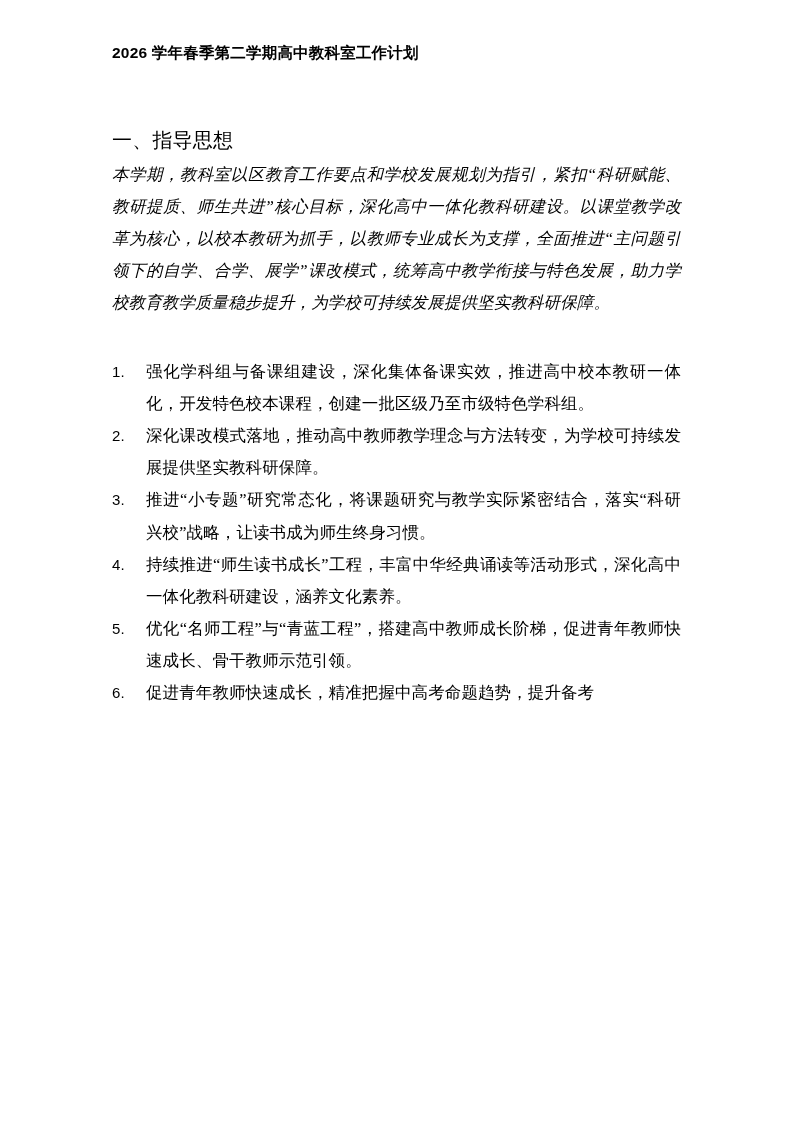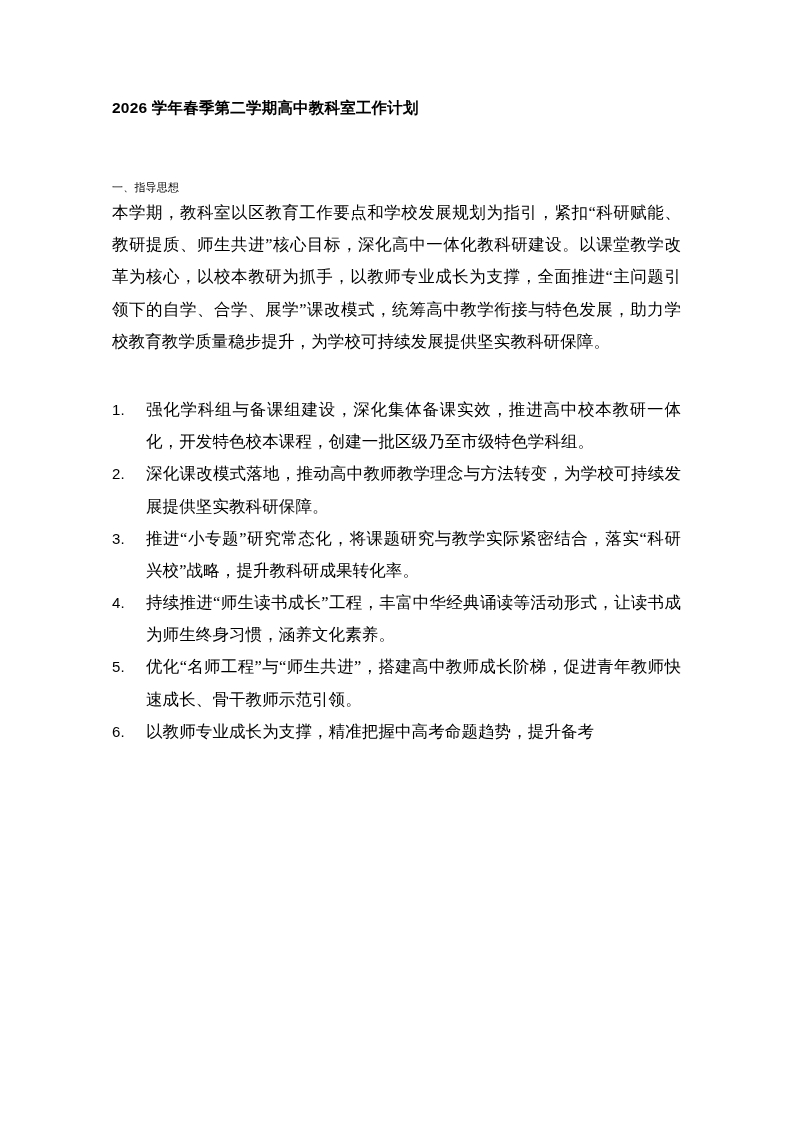--- a/index.html
+++ b/index.html
@@ -11,46 +11,47 @@
     width: 793px;
     height: 1122px;
     font-family: "Liberation Serif", "DejaVu Serif", serif;
     color: #000000;
     overflow: hidden;
   }
   .page {
     width: 793px;
     height: 1122px;
     box-sizing: border-box;
-    padding: 96px 112px 0 112px;
+    padding: 41px 112px 0 112px;
     position: relative;
   }
   .doc-title {
     font-family: "Liberation Sans", sans-serif;
     font-size: 15.5px;
     font-weight: bold;
     letter-spacing: 0.2px;
     margin: 0 0 0 0;
     line-height: 1.6;
   }
   .spacer-lg { height: 56px; }
   .spacer-md { height: 36px; }
   .section-heading {
-    font-size: 11px;
+    font-size: 20px;
     line-height: 1.85;
     margin: 0;
     letter-spacing: 0.2px;
   }
   .body-para {
     font-size: 16.5px;
     line-height: 1.95;
     margin: 0;
     text-align: justify;
     text-justify: inter-ideograph;
     letter-spacing: 0.1px;
+    font-style: italic;
   }
   .num-item {
     font-size: 16.5px;
     line-height: 1.95;
     margin: 0;
     display: flex;
     align-items: flex-start;
     letter-spacing: 0.1px;
   }
   .num-item .num {
@@ -87,29 +88,29 @@
     <div class="num-item">
       <span class="num">1.</span>
       <span class="txt">强化学科组与备课组建设，深化集体备课实效，推进高中校本教研一体化，开发特色校本课程，创建一批区级乃至市级特色学科组。</span>
     </div>
     <div class="num-item">
       <span class="num">2.</span>
       <span class="txt">深化课改模式落地，推动高中教师教学理念与方法转变，为学校可持续发展提供坚实教科研保障。</span>
     </div>
     <div class="num-item">
       <span class="num">3.</span>
-      <span class="txt">推进“小专题”研究常态化，将课题研究与教学实际紧密结合，落实“科研兴校”战略，提升教科研成果转化率。</span>
+      <span class="txt">推进“小专题”研究常态化，将课题研究与教学实际紧密结合，落实“科研兴校”战略，让读书成为师生终身习惯。</span>
     </div>
     <div class="num-item">
       <span class="num">4.</span>
-      <span class="txt">持续推进“师生读书成长”工程，丰富中华经典诵读等活动形式，让读书成为师生终身习惯，涵养文化素养。</span>
+      <span class="txt">持续推进“师生读书成长”工程，丰富中华经典诵读等活动形式，深化高中一体化教科研建设，涵养文化素养。</span>
     </div>
     <div class="num-item">
       <span class="num">5.</span>
-      <span class="txt">优化“名师工程”与“师生共进”，搭建高中教师成长阶梯，促进青年教师快速成长、骨干教师示范引领。</span>
+      <span class="txt">优化“名师工程”与“青蓝工程”，搭建高中教师成长阶梯，促进青年教师快速成长、骨干教师示范引领。</span>
     </div>
     <div class="num-item">
       <span class="num">6.</span>
-      <span class="txt">以教师专业成长为支撑，精准把握中高考命题趋势，提升备考</span>
+      <span class="txt">促进青年教师快速成长，精准把握中高考命题趋势，提升备考</span>
     </div>
   </div>
 
 </div>
 
 </body></html>

